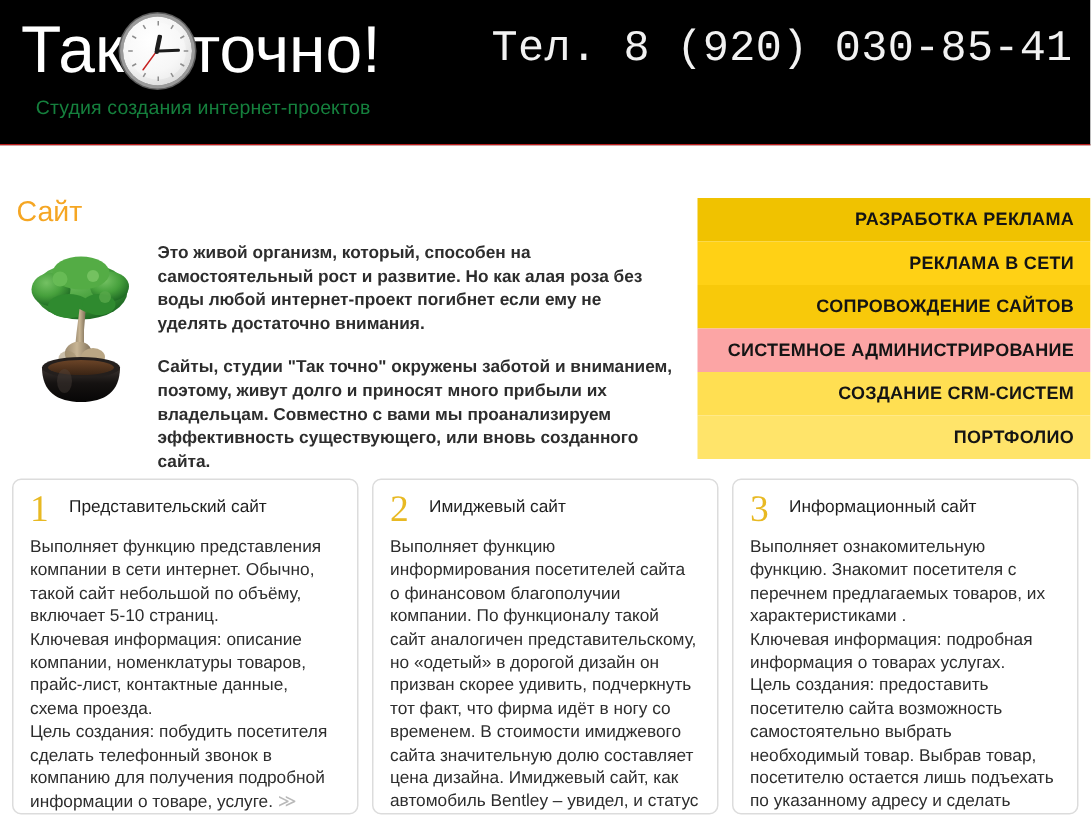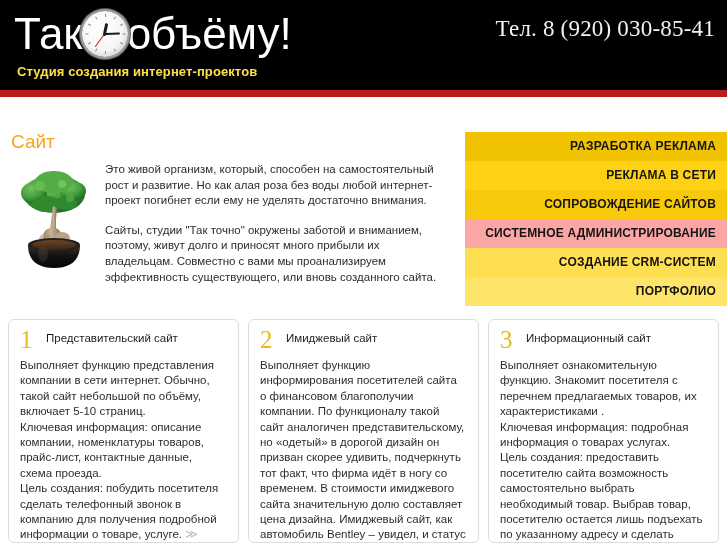--- a/index.html
+++ b/index.html
@@ -14,21 +14,21 @@
     overflow: hidden;
   }
 
   
   .header {
     position: relative;
     width: 727px;
     height: 97px;
     background: #000000;
     box-sizing: border-box;
-    border-bottom: 7px solid #b91c1c;
+    border-bottom: 1px solid #b91c1c;
   }
   .logo-block {
     position: absolute;
     left: 14px;
     top: 8px;
   }
   .logo-wordmark {
     display: flex;
     align-items: center;
     height: 52px;
@@ -102,33 +102,34 @@
     position: absolute;
     left: 50%; top: 50%;
     width: 3px; height: 3px;
     margin: -1.5px 0 0 -1.5px;
     border-radius: 50%;
     background: #1c1c1c;
   }
   .logo-tagline {
     margin-top: 4px;
     margin-left: 3px;
-    color: #fde047;
+    color: #15803d;
     font-size: 13px;
-    font-weight: 700;
+    font-weight: 400;
     letter-spacing: 0.1px;
     white-space: nowrap;
+    text-align: center;
   }
   .header-phone {
     position: absolute;
     right: 12px;
     top: 16px;
     color: #f2f2f2;
-    font-family: Liberation Serif, serif;
-    font-size: 23px;
+    font-family: Liberation Mono, monospace;
+    font-size: 29px;
     font-weight: 400;
     letter-spacing: 0.2px;
     white-space: nowrap;
   }
 
   
   .main {
     position: relative;
     width: 727px;
     height: 512px;
@@ -159,20 +160,21 @@
     top: 4px;
     width: 88px;
     height: 104px;
   }
   .intro-text {
     margin-left: 105px;
     margin-right: 16px;
     color: #2d2d2d;
     font-size: 11.5px;
     line-height: 15.6px;
+    font-weight: bold;
   }
   .intro-text p {
     margin: 0 0 14px 0;
   }
 
   
   .menu {
     position: absolute;
     right: 0;
     top: 35px;
@@ -276,21 +278,21 @@
         <span class="tick" style="transform:rotate(210deg)"></span>
         <span class="tick" style="transform:rotate(240deg)"></span>
         <span class="tick" style="transform:rotate(270deg)"></span>
         <span class="tick" style="transform:rotate(300deg)"></span>
         <span class="tick" style="transform:rotate(330deg)"></span>
         <span class="hand hour"></span>
         <span class="hand minute"></span>
         <span class="hand second"></span>
         <span class="pin"></span>
       </span>
-      <span class="logo-part">объёму!</span>
+      <span class="logo-part">точно!</span>
     </div>
     <div class="logo-tagline">Студия создания интернет-проектов</div>
   </div>
 
   <div class="header-phone">Тел. 8 (920) 030-85-41</div>
 </div>
 
 <div class="main">
 
   <div class="intro">

